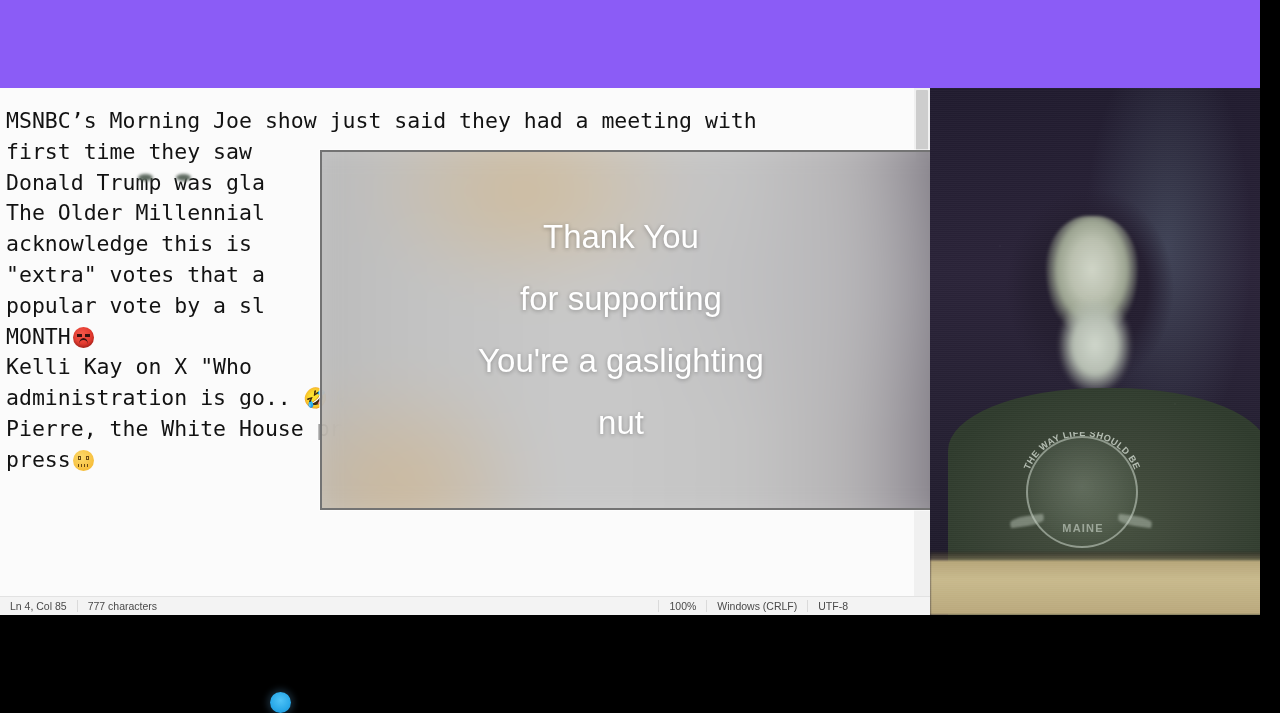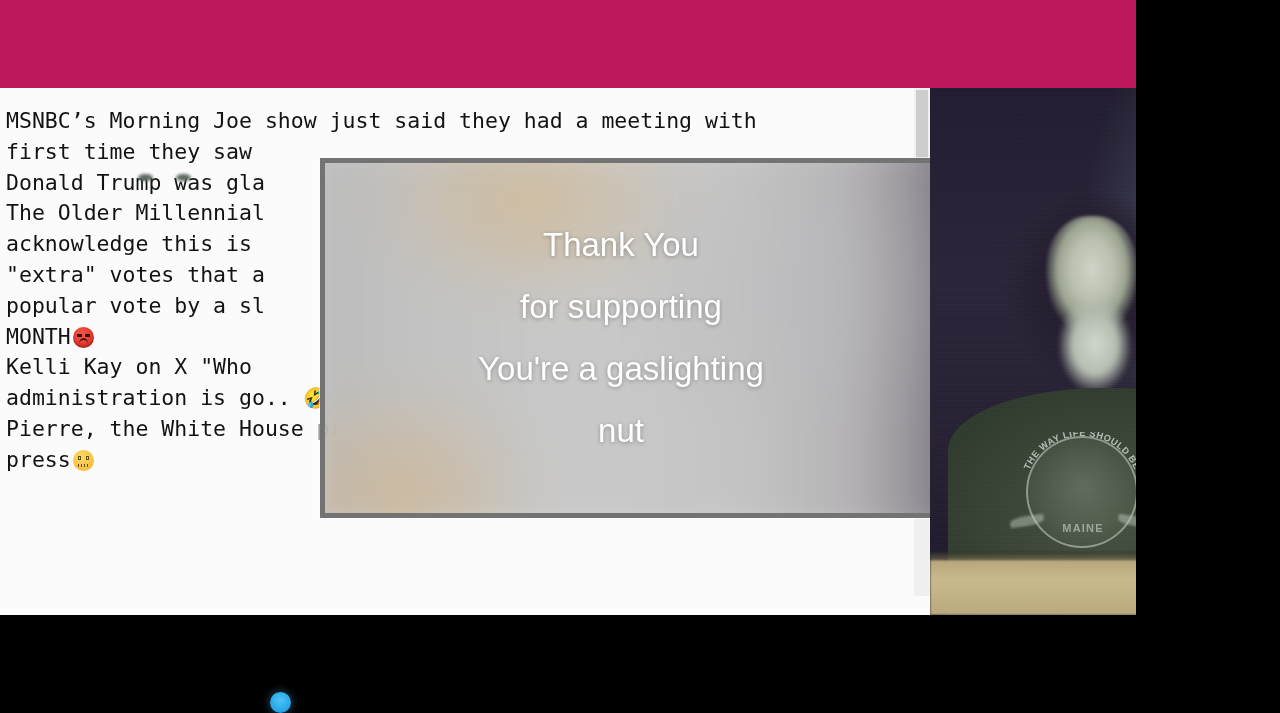--- a/index.html
+++ b/index.html
@@ -7,23 +7,23 @@
   html, body {
     width: 1280px;
     height: 713px;
     overflow: hidden;
     background: #000000;
     font-family: "Liberation Sans", sans-serif;
   }
 
   #screen {
     position: relative;
-    width: 1136px;
+    width: 1260px;
     height: 713px;
-    background: #be185d;
+    background: #8b5cf6;
     overflow: hidden;
   }
 
   
   #editor-pane {
     position: absolute;
     left: 0;
     top: 88px;
     width: 930px;
     height: 527px;
@@ -157,25 +157,25 @@
     width: 1px;
     height: 12px;
     background: #dadada;
   }
   .status-spacer { flex: 1 1 auto; }
 
   
   #thanks-overlay {
     position: absolute;
     left: 320px;
-    top: 158px;
+    top: 150px;
     width: 646px;
     height: 360px;
     overflow: hidden;
-    border: 5px solid #737373;
+    border: 2px solid #737373;
     box-shadow: 0 0 0 1px rgba(255,255,255,0.6);
   }
 
   #thanks-blur-bg {
     position: absolute;
     inset: -40px;
     background:
       radial-gradient(ellipse 240px 150px at 34% 18%, rgba(214,178,120,0.55) 0%, rgba(214,178,120,0) 70%),
       radial-gradient(ellipse 200px 160px at 16% 86%, rgba(216,176,116,0.50) 0%, rgba(216,176,116,0) 72%),
       radial-gradient(ellipse 260px 200px at 72% 40%, rgba(186,186,190,0.45) 0%, rgba(186,186,190,0) 75%),
@@ -427,20 +427,33 @@
       <div class="doc-line">Pierre, the White House press secretary gaslighting the</div>
 
       <div class="doc-line"><span>press</span><span class="emoji-dot emoji-dizzy"></span></div>
 
     </div>
 
     <div id="editor-scrollbar">
       <div id="editor-scroll-thumb"></div>
     </div>
 
+    <div id="status-bar">
+      <div class="status-cell">Ln 4, Col 85</div>
+      <div class="status-sep"></div>
+      <div class="status-cell">777 characters</div>
+      <div class="status-spacer"></div>
+      <div class="status-sep"></div>
+      <div class="status-cell">100%</div>
+      <div class="status-sep"></div>
+      <div class="status-cell">Windows (CRLF)</div>
+      <div class="status-sep"></div>
+      <div class="status-cell">UTF-8</div>
+      <div class="status-spacer" style="flex:0 0 72px;"></div>
+    </div>
 
   </div>
 
   <div id="thanks-overlay">
     <div id="thanks-blur-bg"></div>
     <div id="thanks-text">
       <div>Thank You</div>
       <div>for supporting</div>
       <div>You're a gaslighting</div>
       <div>nut</div>

